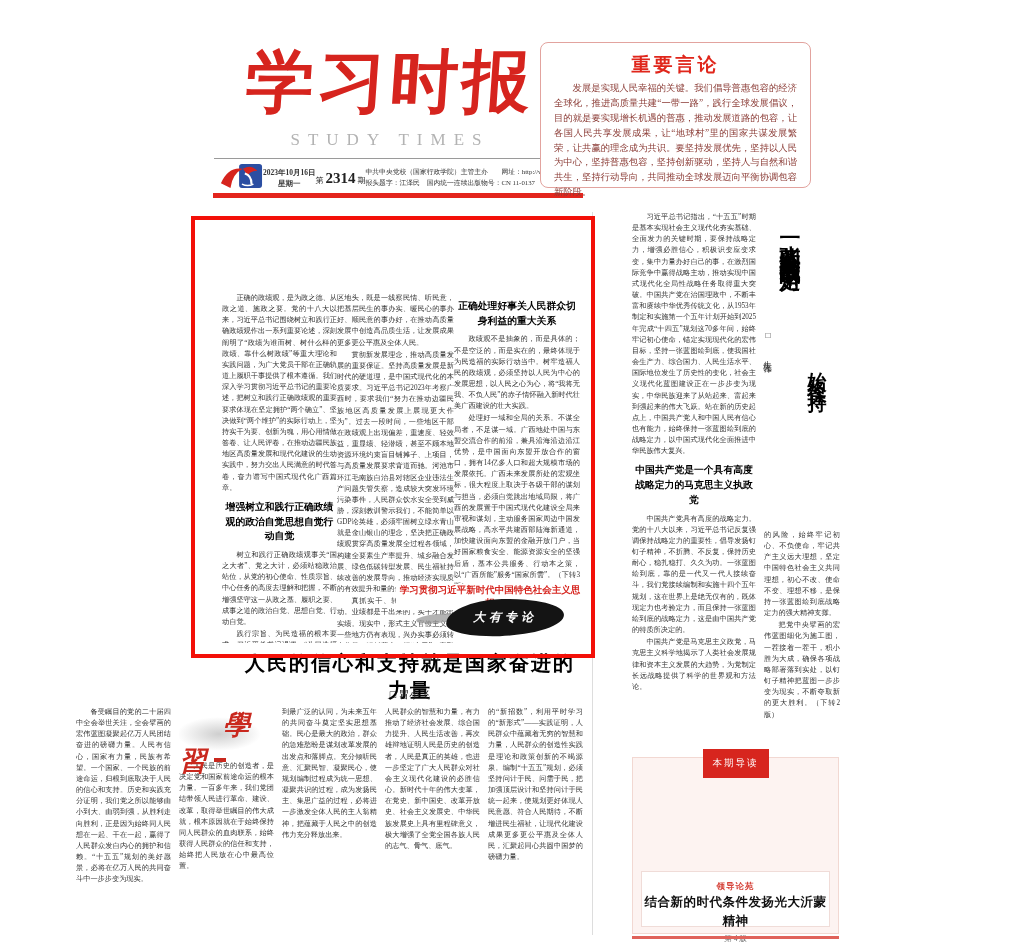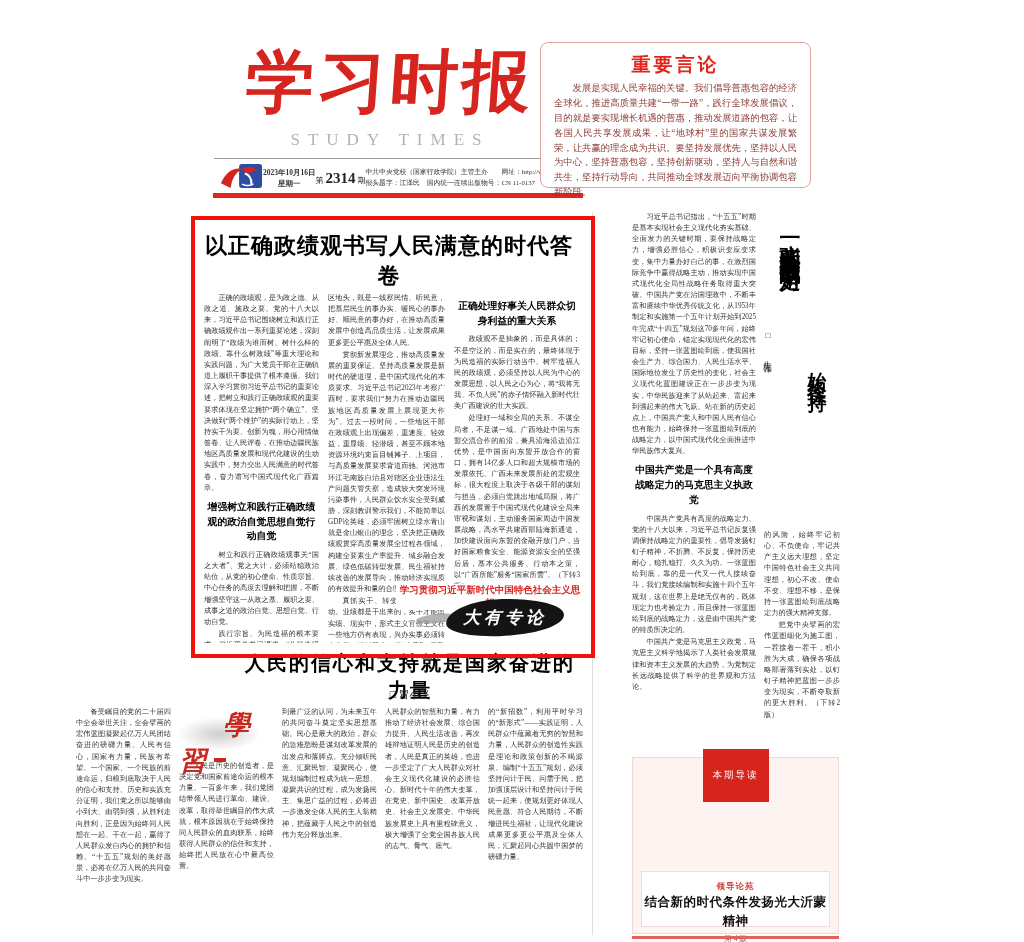--- a/index.html
+++ b/index.html
@@ -32,33 +32,33 @@
   .para.ni{text-indent:0;}
   .sub-head{font-size:9.8px;font-weight:bold;text-align:center;line-height:1.5;margin:6px 2px;color:#000;}
   
   .hl-box{position:absolute;left:191px;top:216px;width:396px;height:434px;
     border:4px solid #f31008;z-index:40;pointer-events:none;}
   .ma-title{position:absolute;left:200px;top:231px;width:378px;text-align:center;
     font-size:22px;font-weight:900;color:#000;letter-spacing:1px;}
   .ma-byline{position:absolute;left:200px;top:271px;width:378px;text-align:center;
     font-size:11px;color:#222;}
   .ma-cols{position:absolute;left:204px;top:293px;width:376px;height:350px;
-    display:flex;gap:9px;overflow:hidden;justify-content:flex-end;}
+    display:flex;overflow:hidden;justify-content:flex-end;}
   .ma-col1{width:115px;overflow:hidden;}
   .ma-col2{width:117px;overflow:hidden;}
   .ma-col3{width:126px;overflow:hidden;}
   .ma-slogan{position:absolute;left:396px;top:584px;width:188px;background:#fff;
     color:#d6241e;font-weight:900;font-size:9.5px;text-align:center;z-index:42;
     font-family:"Liberation Sans",sans-serif;}
   .ma-banner{position:absolute;left:446px;top:599px;width:118px;height:37px;z-index:42;}
   .ma-banner .tail{position:absolute;left:-30px;top:15px;width:44px;height:9px;background:#9a9a9a;
     border-radius:50%;opacity:.75;transform:rotate(-5deg);}
   .ma-banner .blob{position:absolute;left:0;top:0;right:0;bottom:0;background:#141414;
     border-radius:48% 52% 55% 45% / 62% 48% 52% 38%;transform:rotate(-2deg);}
-  .ma-banner .banner-text{position:relative;color:#fff;font-size:17px;font-weight:700;
+  .ma-banner .banner-text{position:relative;color:#fff;font-size:12px;font-weight:700;
     font-style:italic;letter-spacing:4px;text-align:center;line-height:37px;}
   
   .ba-title{position:absolute;left:236px;top:650px;width:348px;text-align:center;
     font-size:20px;font-weight:900;letter-spacing:2px;color:#000;}
   .ba-byline{position:absolute;left:236px;top:688px;width:348px;text-align:center;
     font-size:10.5px;color:#222;}
   .ba-cols{position:absolute;left:76px;top:707px;width:508px;height:235px;
     display:flex;gap:8px;overflow:hidden;}
   .ba-col{width:95px;overflow:hidden;}
   .ba-logo{position:relative;height:52px;margin-bottom:2px;}
@@ -78,21 +78,21 @@
   .vt{writing-mode:vertical-rl;text-orientation:upright;position:absolute;}
   .vt-pre{right:10px;top:50%;transform:translateY(-50%);font-size:19px;font-weight:900;
     letter-spacing:7px;color:#000;}
   .vt-main{right:36px;top:14px;font-size:21px;font-weight:900;letter-spacing:2.5px;color:#000;}
   .vt-author{right:66px;top:118px;font-size:8.5px;color:#333;letter-spacing:2px;}
   .ra-col2-text{overflow:hidden;flex:1;}
   
   .guide-panel{position:absolute;left:632px;top:757px;width:207px;height:177px;
     background:#fdf3f1;border:1px solid #f2d8d2;box-sizing:border-box;}
   .guide-tab{position:absolute;left:50%;top:-9px;transform:translateX(-50%);
-    background:#d7251e;color:#fff;font-size:9.5px;letter-spacing:2px;padding:20px 10px;
+    background:#d7251e;color:#fff;font-size:9.5px;letter-spacing:2px;padding:8px 10px;
     font-family:"Liberation Sans",sans-serif;white-space:nowrap;}
   .guide-box{position:absolute;left:8px;right:8px;background:#fff;border:1px solid #f0dcd8;
     text-align:center;box-sizing:border-box;}
   .guide-box1{top:13px;height:92px;}
   .guide-box2{top:113px;height:56px;}
   .g-kicker{margin-top:9px;color:#d6453c;font-size:8.5px;letter-spacing:1px;font-weight:bold;}
   .g-title{font-size:14px;font-weight:900;line-height:1.4;letter-spacing:1px;color:#111;}
   .g-title2{font-size:12.5px;font-weight:900;line-height:1.5;letter-spacing:0.5px;color:#111;}
   .g-sub{font-size:8px;color:#444;margin-top:2px;}
   .g-page{font-size:7.5px;color:#666;margin-top:3px;}
@@ -136,21 +136,20 @@
 
   <div class="red-rule"></div>
 
   <div class="quote-box">
     <div class="qb-title">重要言论</div>
     <div class="qb-body">发展是实现人民幸福的关键。我们倡导普惠包容的经济全球化，推进高质量共建“一带一路”，践行全球发展倡议，目的就是要实现增长机遇的普惠，推动发展道路的包容，让各国人民共享发展成果，让“地球村”里的国家共谋发展繁荣，让共赢的理念成为共识。要坚持发展优先，坚持以人民为中心，坚持普惠包容，坚持创新驱动，坚持人与自然和谐共生，坚持行动导向，共同推动全球发展迈向平衡协调包容新阶段。</div>
   </div>
 
   <div class="hl-box"></div>
 
-  <div class="ma-title">以正确政绩观书写人民满意的时代答卷</div>
   <div class="ma-cols">
     <div class="ma-col1">
         <p class="para">正确的政绩观，是为政之德、从政之道、施政之要。党的十八大以来，习近平总书记围绕树立和践行正确政绩观作出一系列重要论述，深刻阐明了“政绩为谁而树、树什么样的政绩、靠什么树政绩”等重大理论和实践问题，为广大党员干部在正确轨道上履职干事提供了根本遵循。我们深入学习贯彻习近平总书记的重要论述，把树立和践行正确政绩观的重要要求体现在坚定拥护“两个确立”、坚决做到“两个维护”的实际行动上，坚持实干为要、创新为魂，用心用情做答卷、让人民评卷，在推动边疆民族地区高质量发展和现代化建设的生动实践中，努力交出人民满意的时代答卷，奋力谱写中国式现代化广西篇章。</p>
         <h4 class="sub-head">增强树立和践行正确政绩观的政治自觉思想自觉行动自觉</h4>
         <p class="para">树立和践行正确政绩观事关“国之大者”、党之大计，必须站稳政治站位，从党的初心使命、性质宗旨、中心任务的高度去理解和把握，不断增强坚守这一从政之基、履职之要、成事之道的政治自觉、思想自觉、行动自觉。</p>
         <p class="para">践行宗旨、为民造福的根本要求。习近平总书记强调，“为民造福是最大政绩”。这一重要论断深刻揭示了共产党人政绩观的价值原点，阐明了“政绩为人民而树”的根本立场。为此，人民群众对美好生活的向往就是我们的奋斗目标，必须把为民造福作为最重要的政绩，把民生实事办到群众心坎上。各级领导干部必须坚持把造福人民作为根本出发点和落脚点，把解决群众急难愁盼的实事好事谋划起来、多深入田间地头、厂矿、社</p>
       </div>
     <div class="ma-col2">
         <p class="para ni">区地头，既是一线察民情、听民意，把基层民生的事办实、暖民心的事办好、顺民意的事办好，在推动高质量发展中创造高品质生活，让发展成果更多更公平惠及全体人民。</p>
         <p class="para">贯彻新发展理念，推动高质量发展的重要保证。坚持高质量发展是新时代的硬道理，是中国式现代化的本质要求。习近平总书记2023年考察广西时，要求我们“努力在推动边疆民族地区高质量发展上展现更大作为”。过去一段时间，一些地区干部在政绩观上出现偏差，重速度、轻效益，重显绩、轻潜绩，甚至不顾本地资源环境约束盲目铺摊子、上项目，与高质量发展要求背道而驰。河池市环江毛南族自治县对辖区企业违法生产问题失管失察，造成较大突发环境污染事件，人民群众饮水安全受到威胁，深刻教训警示我们，不能简单以GDP论英雄，必须牢固树立绿水青山就是金山银山的理念，坚决把正确政绩观贯穿高质量发展全过程各领域，构建全要素生产率提升、城乡融合发展、绿色低碳转型发展、民生福祉持续改善的发展导向，推动经济实现质的有效提升和量的合理增长。</p>

